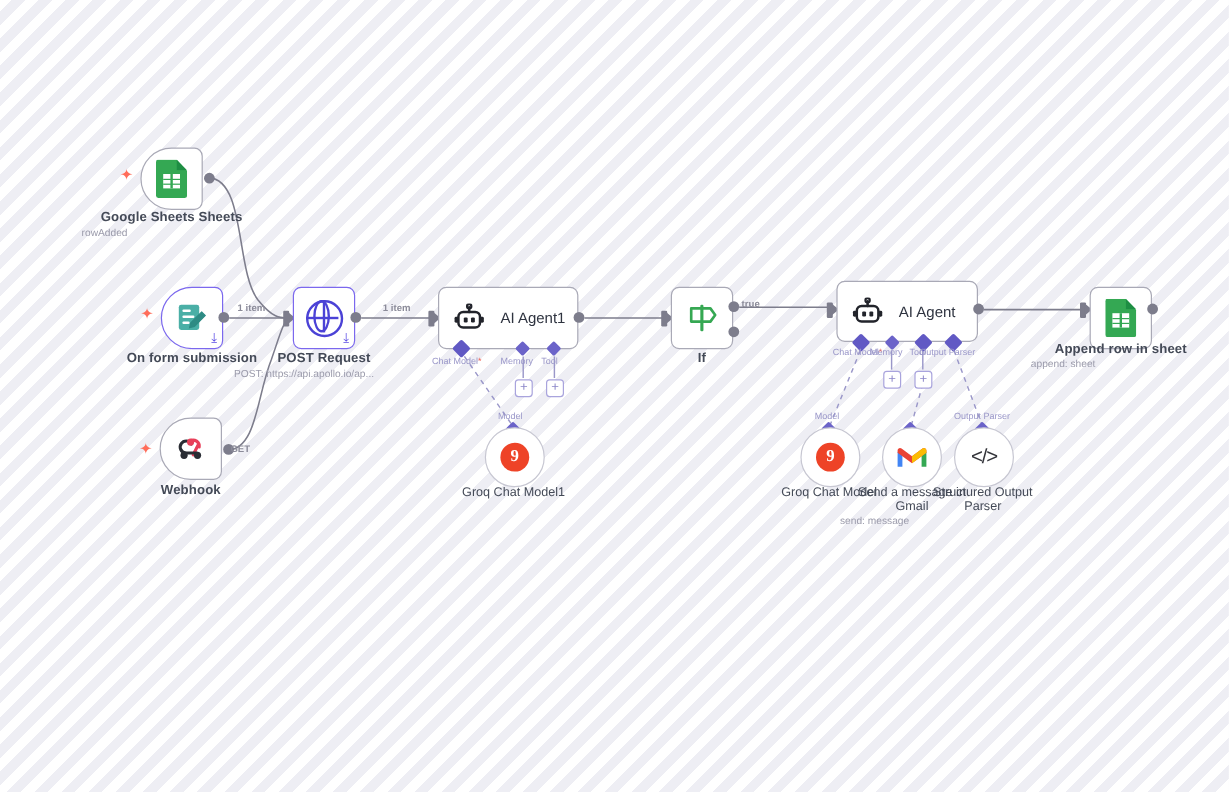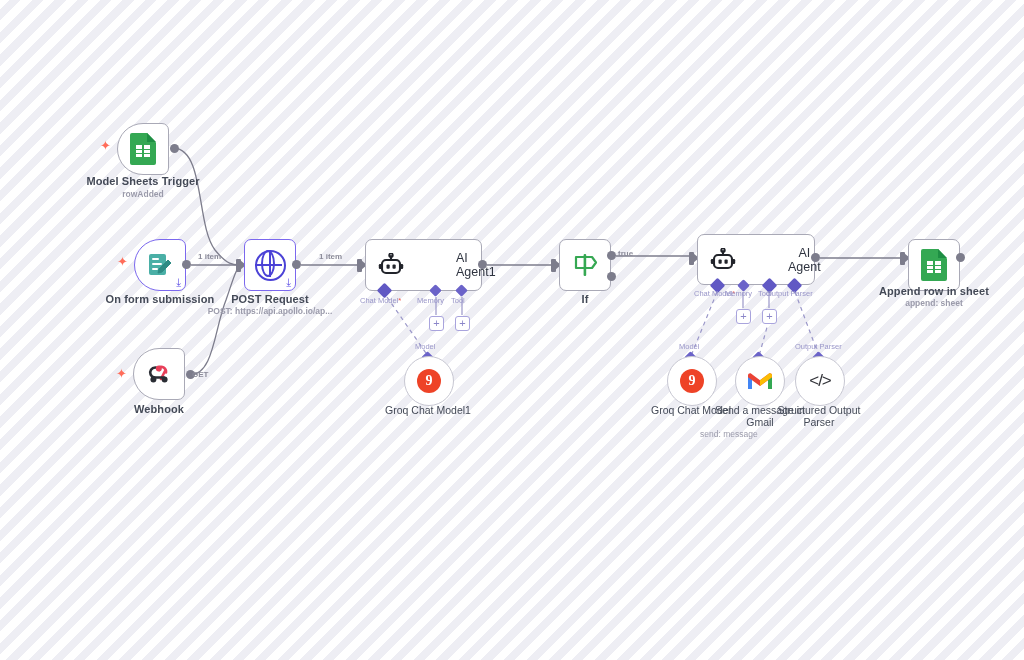--- a/index.html
+++ b/index.html
@@ -15,36 +15,36 @@
   #canvas{position:relative;width:1024px;height:660px;}
 
   
   #edges{position:absolute;left:0;top:0;width:1024px;height:660px;pointer-events:none;}
 
   
   .node{position:absolute;box-sizing:border-box;}
   .nbox{
     position:absolute;box-sizing:border-box;
     background:#fff;border:1px solid #b9b9c4;border-radius:7px;
-    display:flex;align-items:center;gap:39px;
+    display:flex;align-items:center;
   }
   .nbox.purple{border-color:#7b68ee;}
   .nbox.grey{border-color:#a9a9b6;}
   
   .nbox.trigger{border-radius:26px 7px 7px 26px;}
 
   .nicon{display:flex;align-items:center;justify-content:center;}
   .ntitle{
     position:absolute;text-align:center;
     font-size:11px;color:#444a57;font-weight:600;white-space:nowrap;
     letter-spacing:.1px;
   }
   .nsub{
-    position:absolute;text-align:center;
-    font-size:8.5px;color:#9b9bab;white-space:nowrap;font-weight:bold;
+    position:absolute;text-align:left;
+    font-size:8.5px;color:#9b9bab;white-space:nowrap;
   }
 
   
   .dot{position:absolute;width:9px;height:9px;border-radius:50%;background:#7d7d8c;}
   .inarrow{position:absolute;width:5px;height:13px;background:#7d7d8c;border-radius:1px;}
   .inarrow::after{
     content:"";position:absolute;left:4px;top:1px;
     border-left:6px solid #7d7d8c;border-top:5px solid transparent;border-bottom:5px solid transparent;
   }
 
@@ -171,21 +171,21 @@
             <span class="fold"></span>
           <span class="grid">
               <i class="h1"></i>
               <i class="h2"></i>
               <i class="v1"></i>
             </span>
           </span>
       </span>
     </div>
     <span class="dot" style="left:170px;top:144px;"></span>
-    <div class="ntitle" style="left:68px;top:175px;width:150px;">Model Sheets Trigger</div>
+    <div class="ntitle" style="left:68px;top:175px;width:150px;">Google Sheets Sheets</div>
     <div class="nsub" style="left:68px;top:189px;width:150px;">rowAdded</div>
   </div>
 
   <div class="node">
     <span class="bolt" style="left:117px;top:255px;">✦</span>
     <div class="nbox trigger purple" style="left:134px;top:239px;width:52px;height:52px;justify-content:center;">
       <span class="nicon">
         <svg width="26" height="26" viewBox="0 0 26 26">
           <rect x="2" y="2" width="17" height="21" rx="2" fill="#4aafa6"></rect>
           <rect x="5" y="6" width="7" height="2" rx="1" fill="#fff"></rect>

